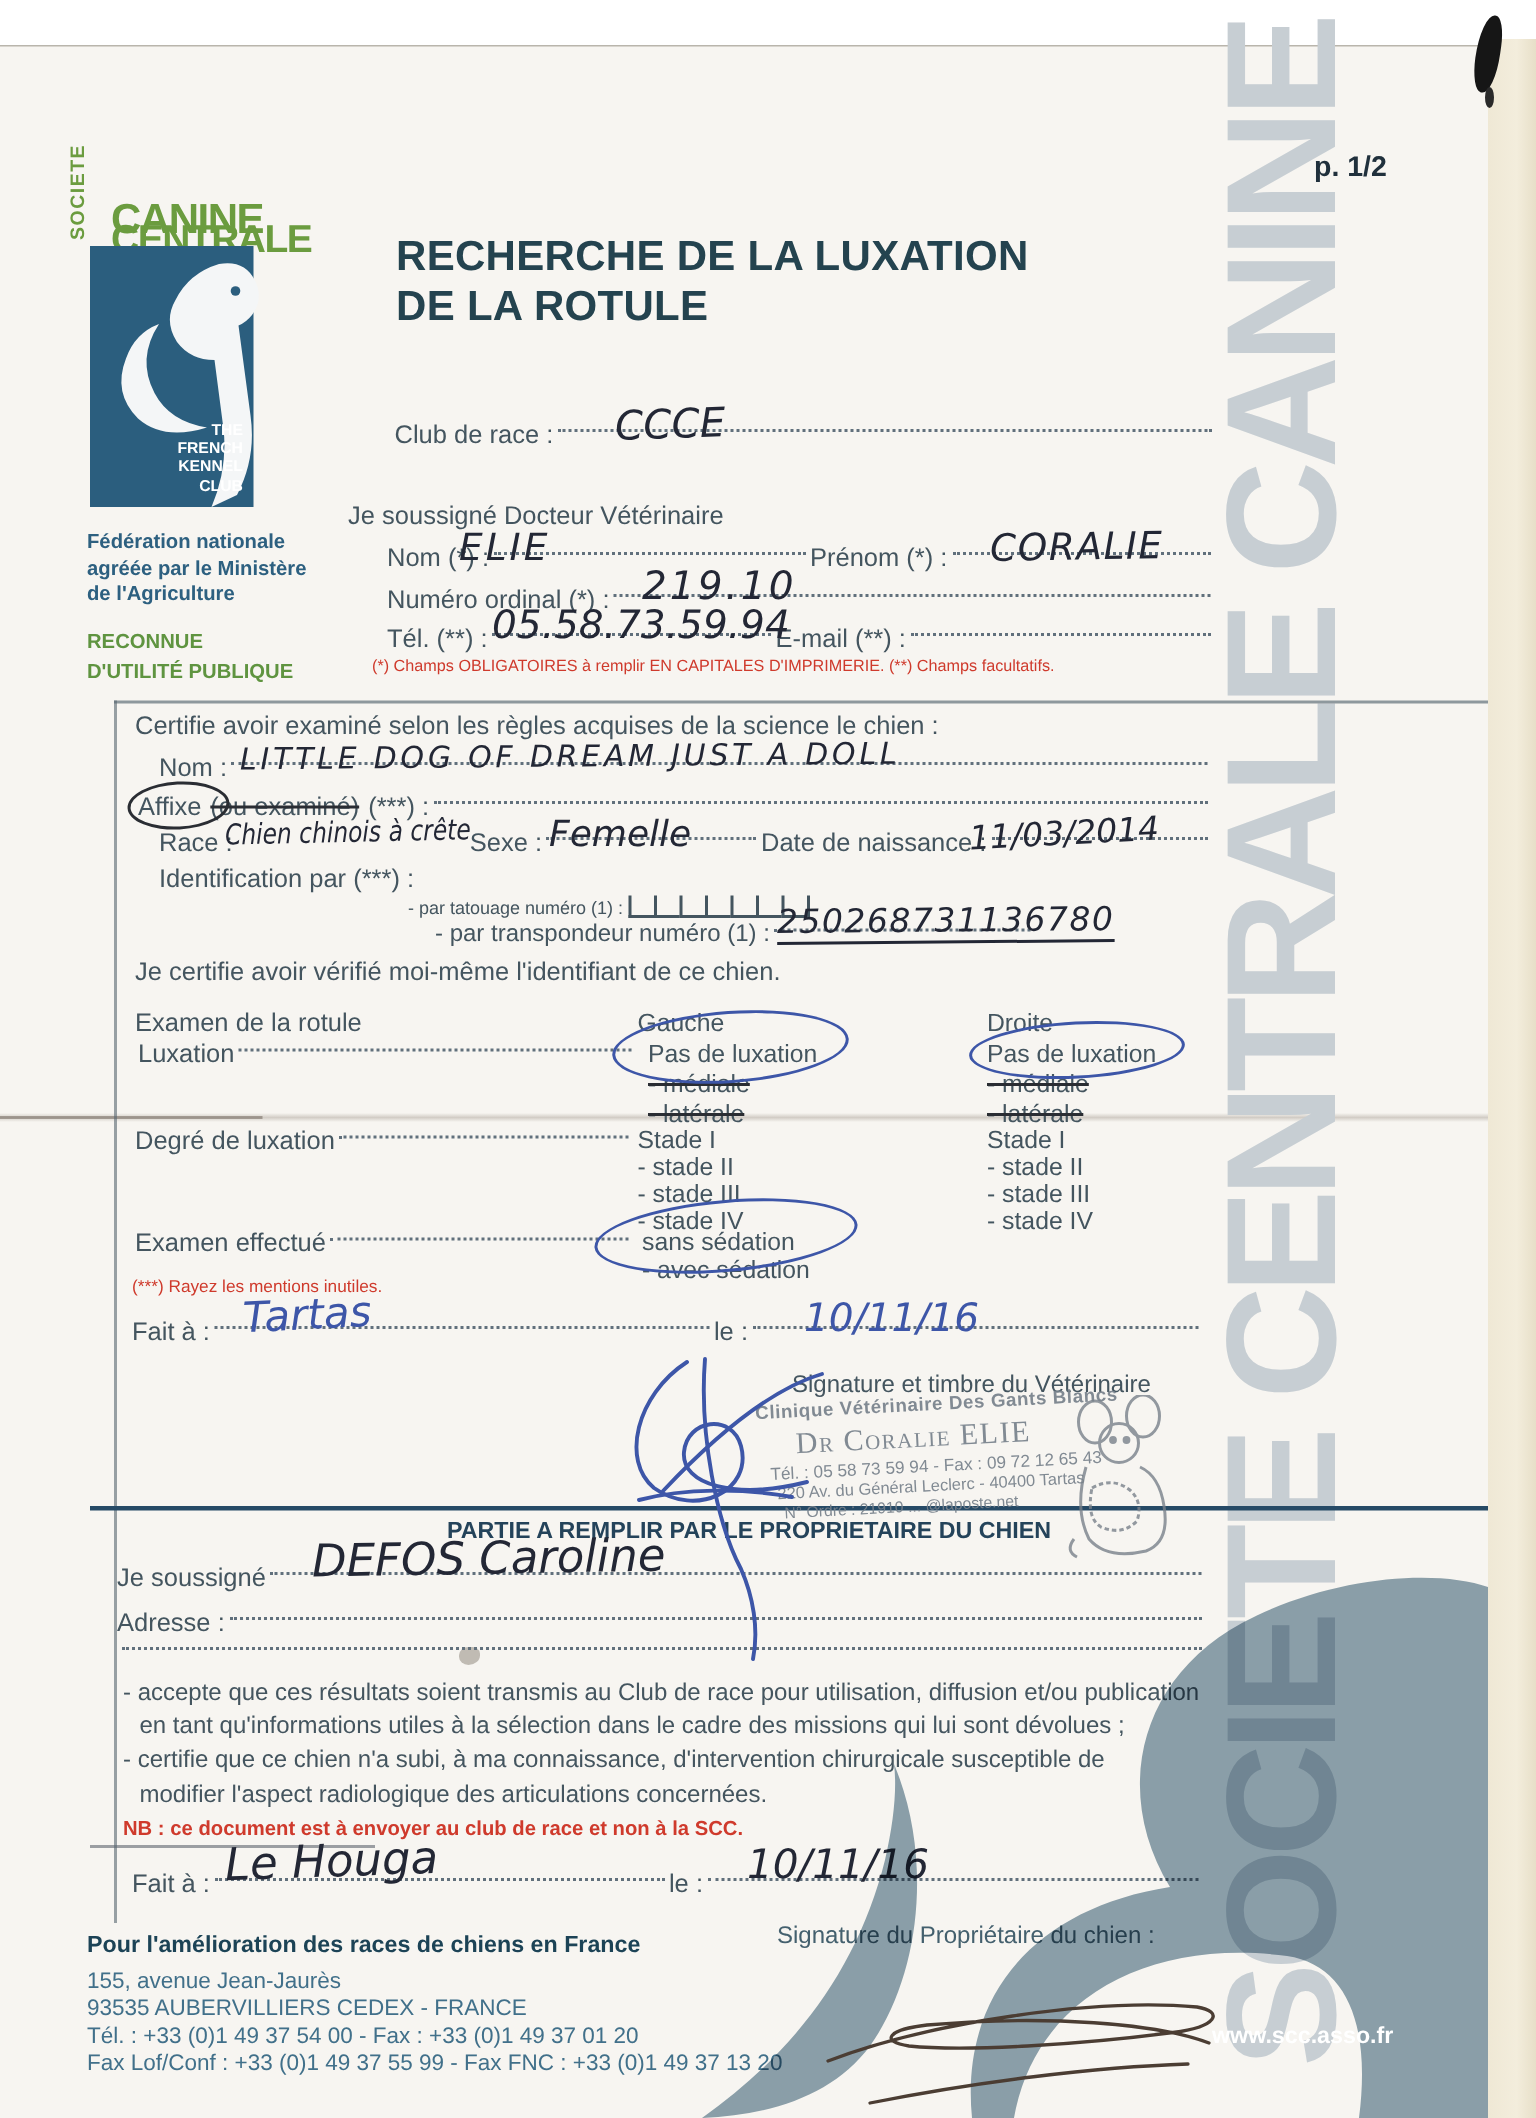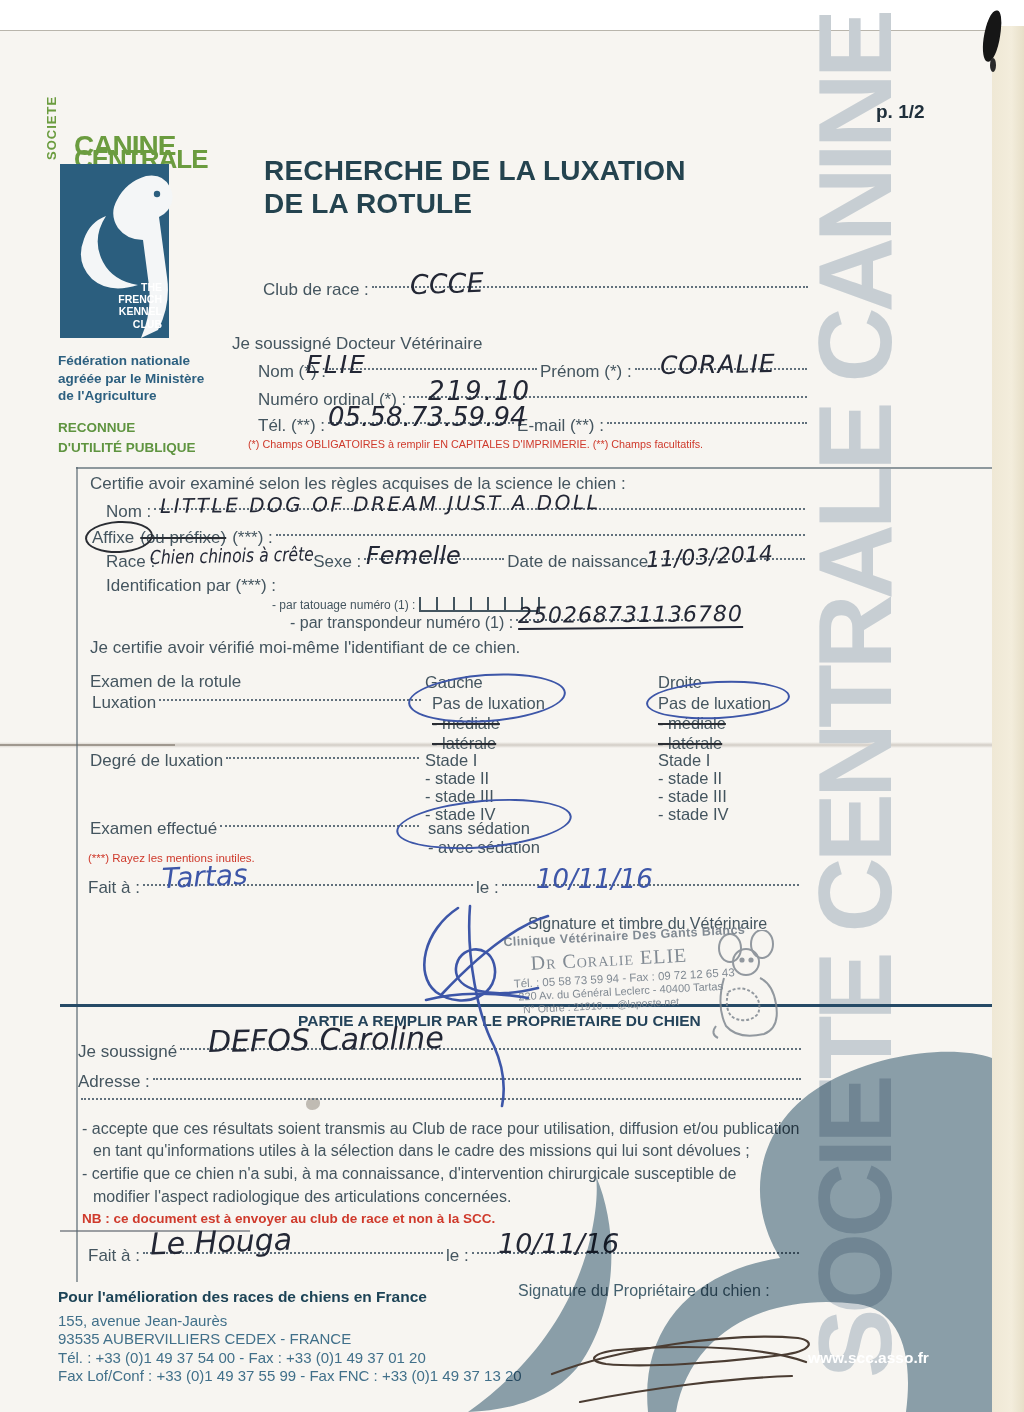--- a/index.html
+++ b/index.html
@@ -161,21 +161,21 @@
   <div class="row" style="left:90px;top:474px;">
     <span class="lbl">Certifie avoir examiné selon les règles acquises de la science le chien  :</span>
   </div>
   <div class="row" style="left:106px;top:502px;width:702px;">
     <span class="lbl">Nom :</span>
     <span class="dots dfl"></span>
   </div>
   <span class="hw" style="left:160px;top:492px;font-size:20px;letter-spacing:2.5px;transform:rotate(-0.5deg);">LITTLE DOG OF DREAM JUST A DOLL</span>
   <div class="row" style="left:92px;top:528px;width:716px;">
     <span class="lbl">Affixe</span>
-    <span class="lbl strike" style="margin-left:6px;">(ou préfixe)</span>
+    <span class="lbl strike" style="margin-left:6px;">(ou examiné)</span>
     <span class="lbl" style="margin-left:6px;">(***) :</span>
     <span class="dots dfl"></span>
   </div>
   <div class="circle-black" style="left:85px;top:521px;width:64px;height:28px;transform:rotate(-3deg);"></div>
   <div class="row" style="left:106px;top:552px;width:702px;">
     <span class="lbl">Race :</span>
     <span style="width:158px;"></span>
     <span class="lbl">Sexe :</span>
     <span class="dots" style="width:140px;"></span>
     <span class="lbl">Date de naissance :</span>

